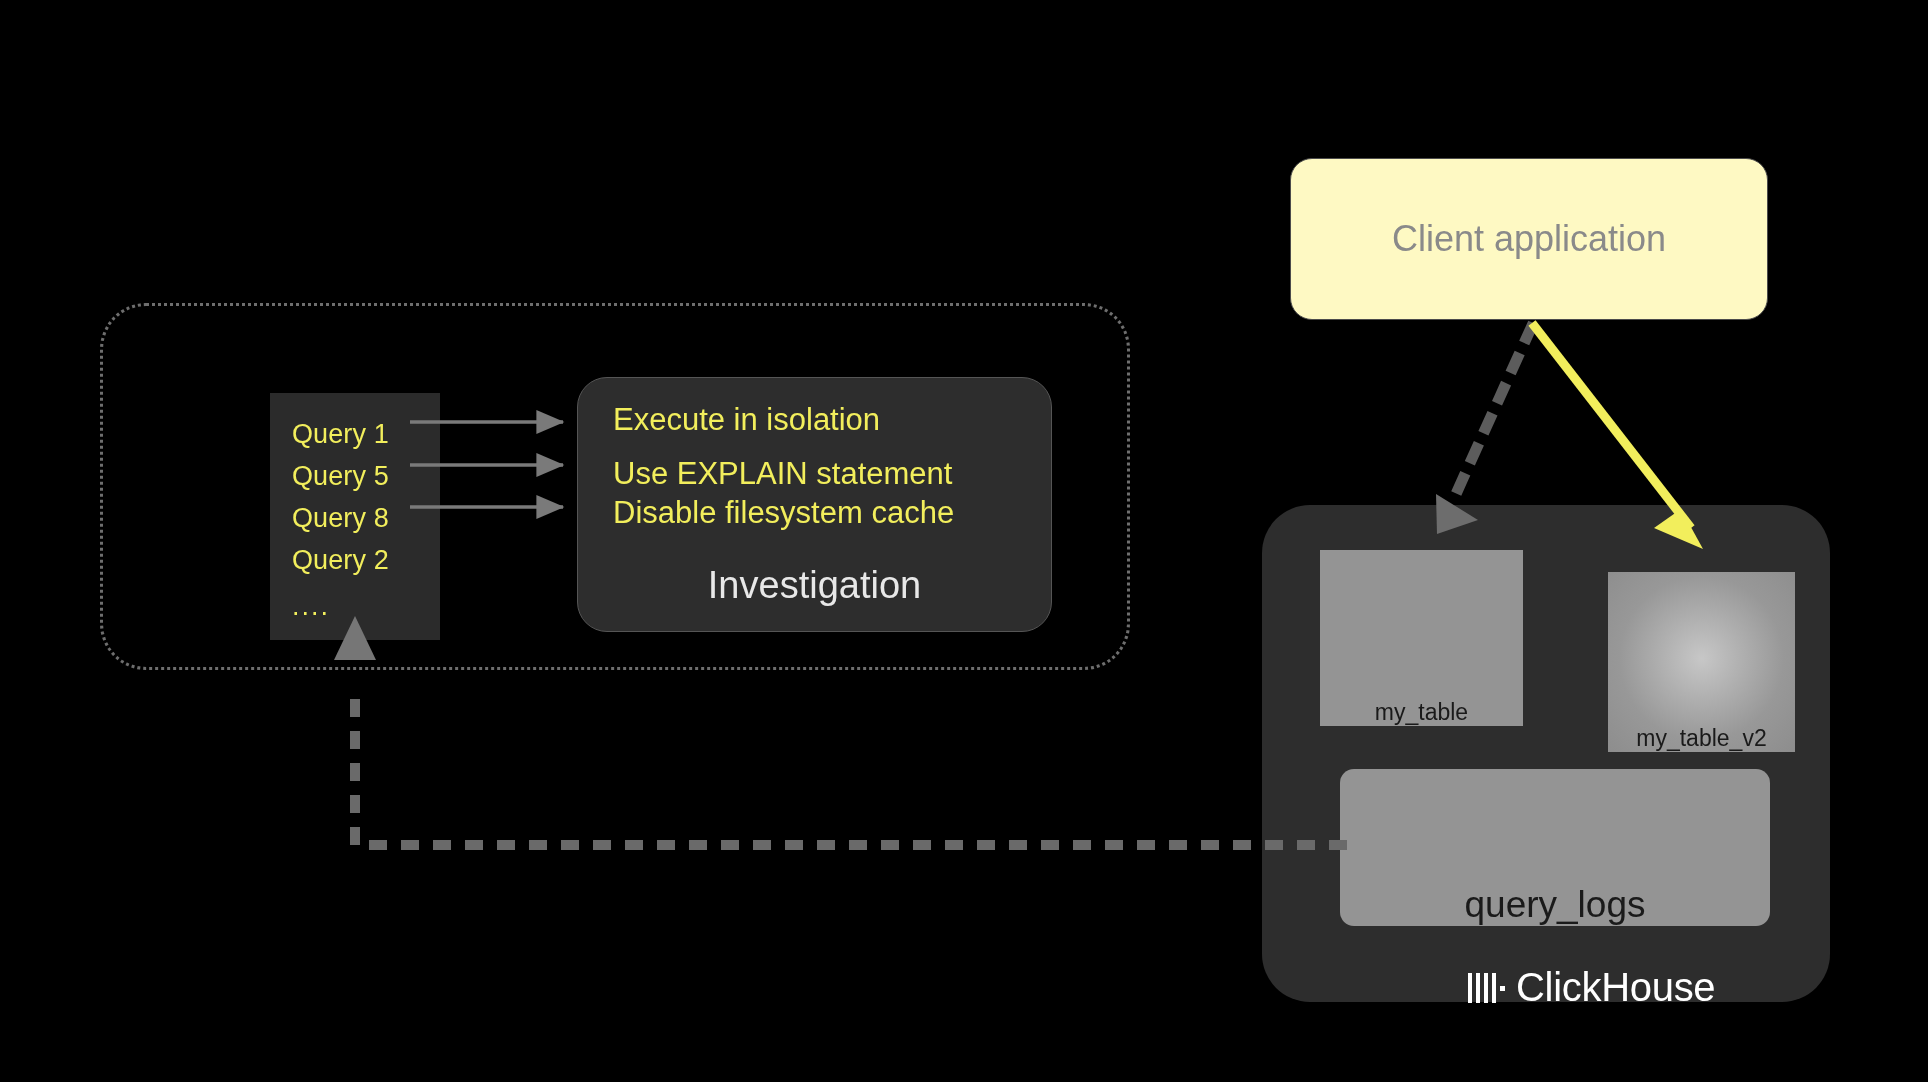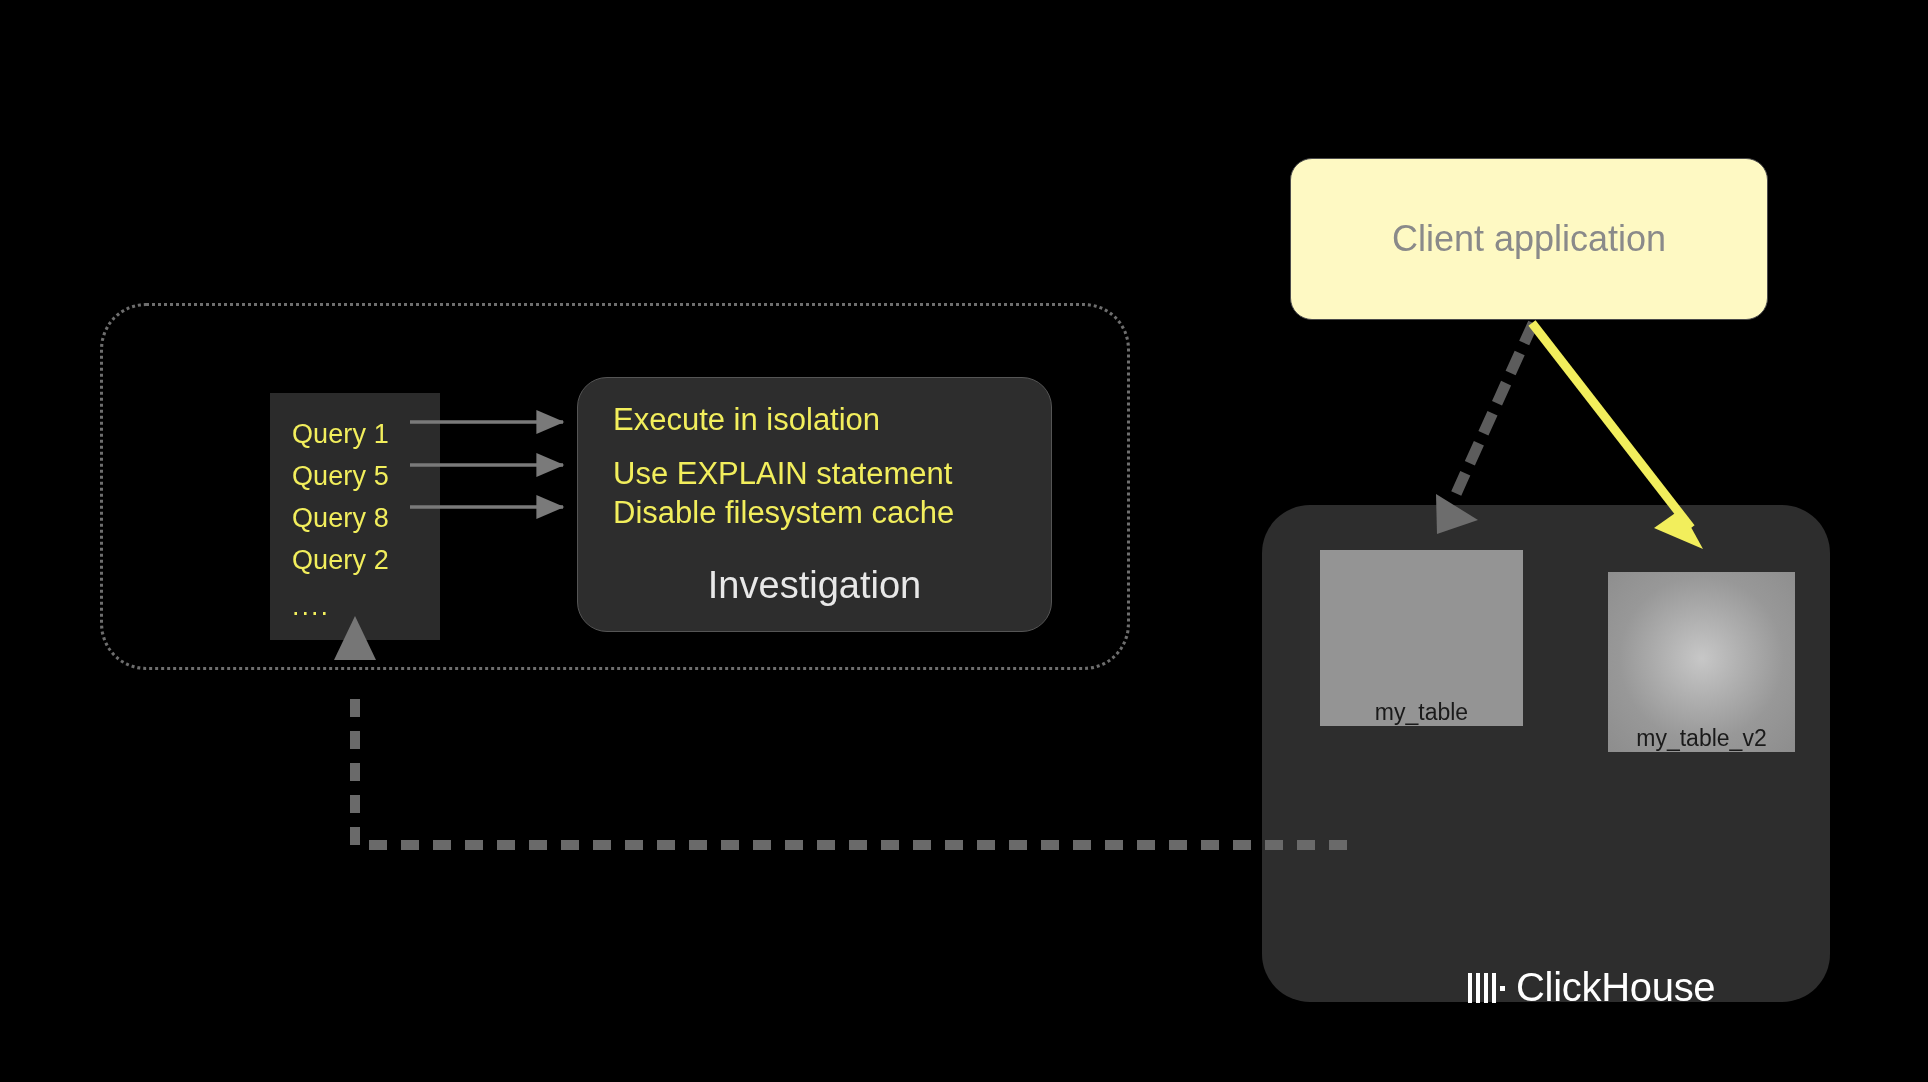--- a/index.html
+++ b/index.html
@@ -216,20 +216,23 @@
   <div id="clickhouse-container"></div>
 
   <div class="db-table" id="table-my-table">
     <span>my_table</span>
   </div>
 
   <div class="db-table" id="table-my-table-v2">
     <span>my_table_v2</span>
   </div>
 
+  <div class="db-table" id="table-query-logs">
+    <span>query_logs</span>
+  </div>
 
   <div id="clickhouse-logo">
     <span id="clickhouse-mark">
       <span class="bar"></span>
       <span class="bar"></span>
       <span class="bar"></span>
       <span class="bar"></span>
       <span class="dot"></span>
     </span>
     <span id="clickhouse-wordmark">ClickHouse</span>

